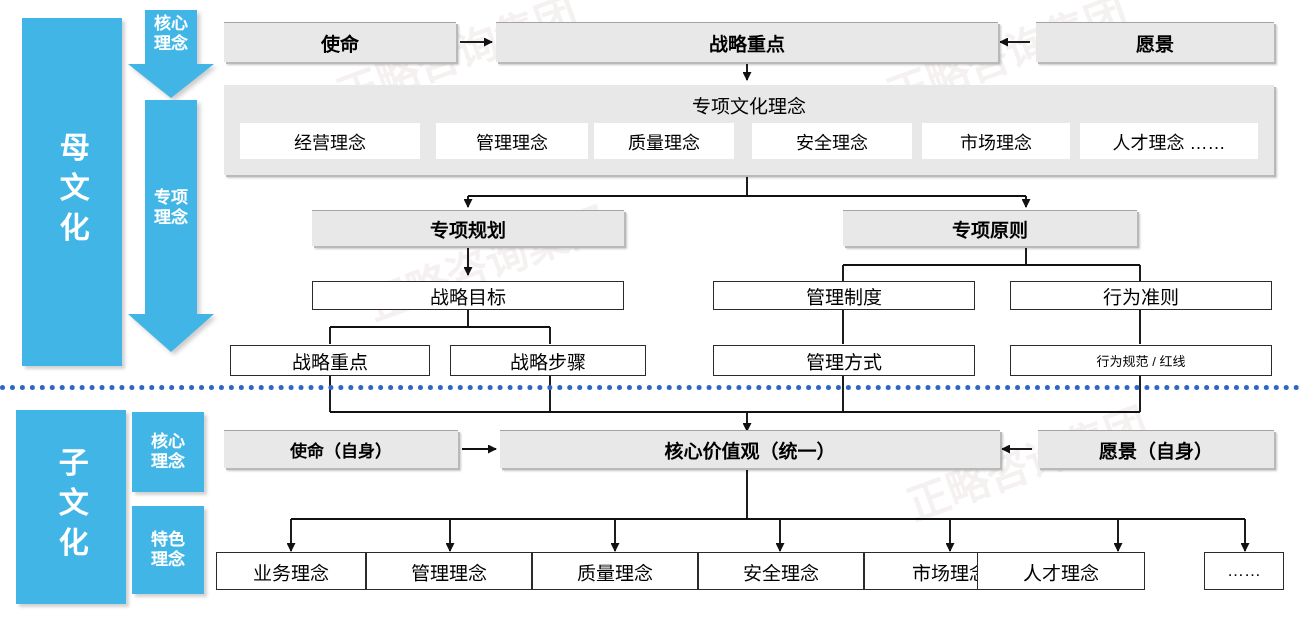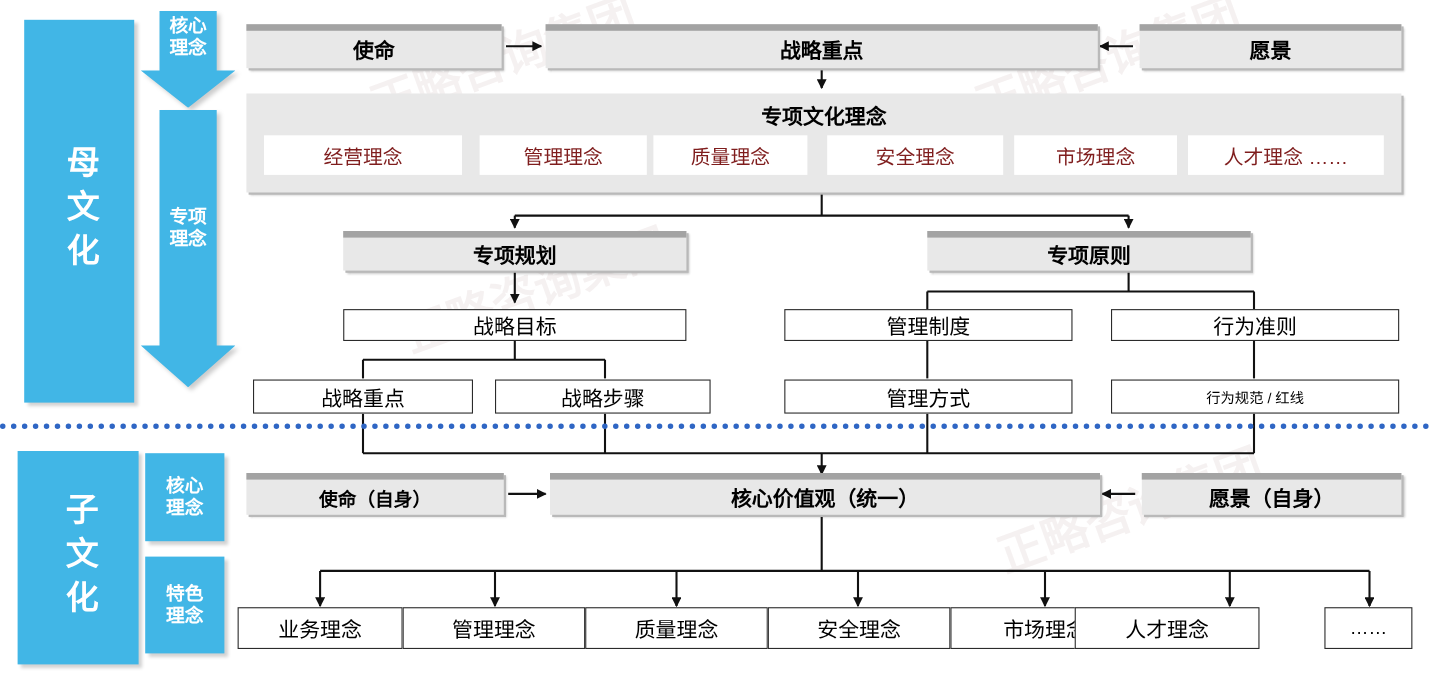--- a/index.html
+++ b/index.html
@@ -40,34 +40,34 @@
     color:#ffffff;font-weight:bold;text-align:center;
     line-height:1.15;pointer-events:none;
   }
 
   
   .grey-box{
     background:#e8e8e8;
     display:flex;align-items:center;justify-content:center;
     color:#000;font-weight:bold;
     box-shadow:2px 2px 0 #b9b9b9, 3px 3px 2px rgba(0,0,0,0.22);
-    border-top:6px solid #a3a3a3;
+    border-top:1px solid #a3a3a3;
   }
   .grey-panel{
     background:#e8e8e8;
     box-shadow:2px 2px 0 #b9b9b9, 3px 3px 2px rgba(0,0,0,0.22);
   }
   .panel-title{
     position:absolute;left:0;right:0;top:6px;
-    text-align:center;font-weight:bold;color:#000;
+    text-align:center;font-weight:normal;color:#000;
   }
   .white-chip{
     position:absolute;background:#ffffff;
     display:flex;align-items:center;justify-content:center;
-    color:#7f1d1d;font-weight:normal;
+    color:#000000;font-weight:normal;
   }
 
   
   .line-box{
     background:#ffffff;
     border:1.6px solid #2b2b2b;
     display:flex;align-items:center;justify-content:center;
     color:#000;font-weight:normal;text-align:right;
   }
 

